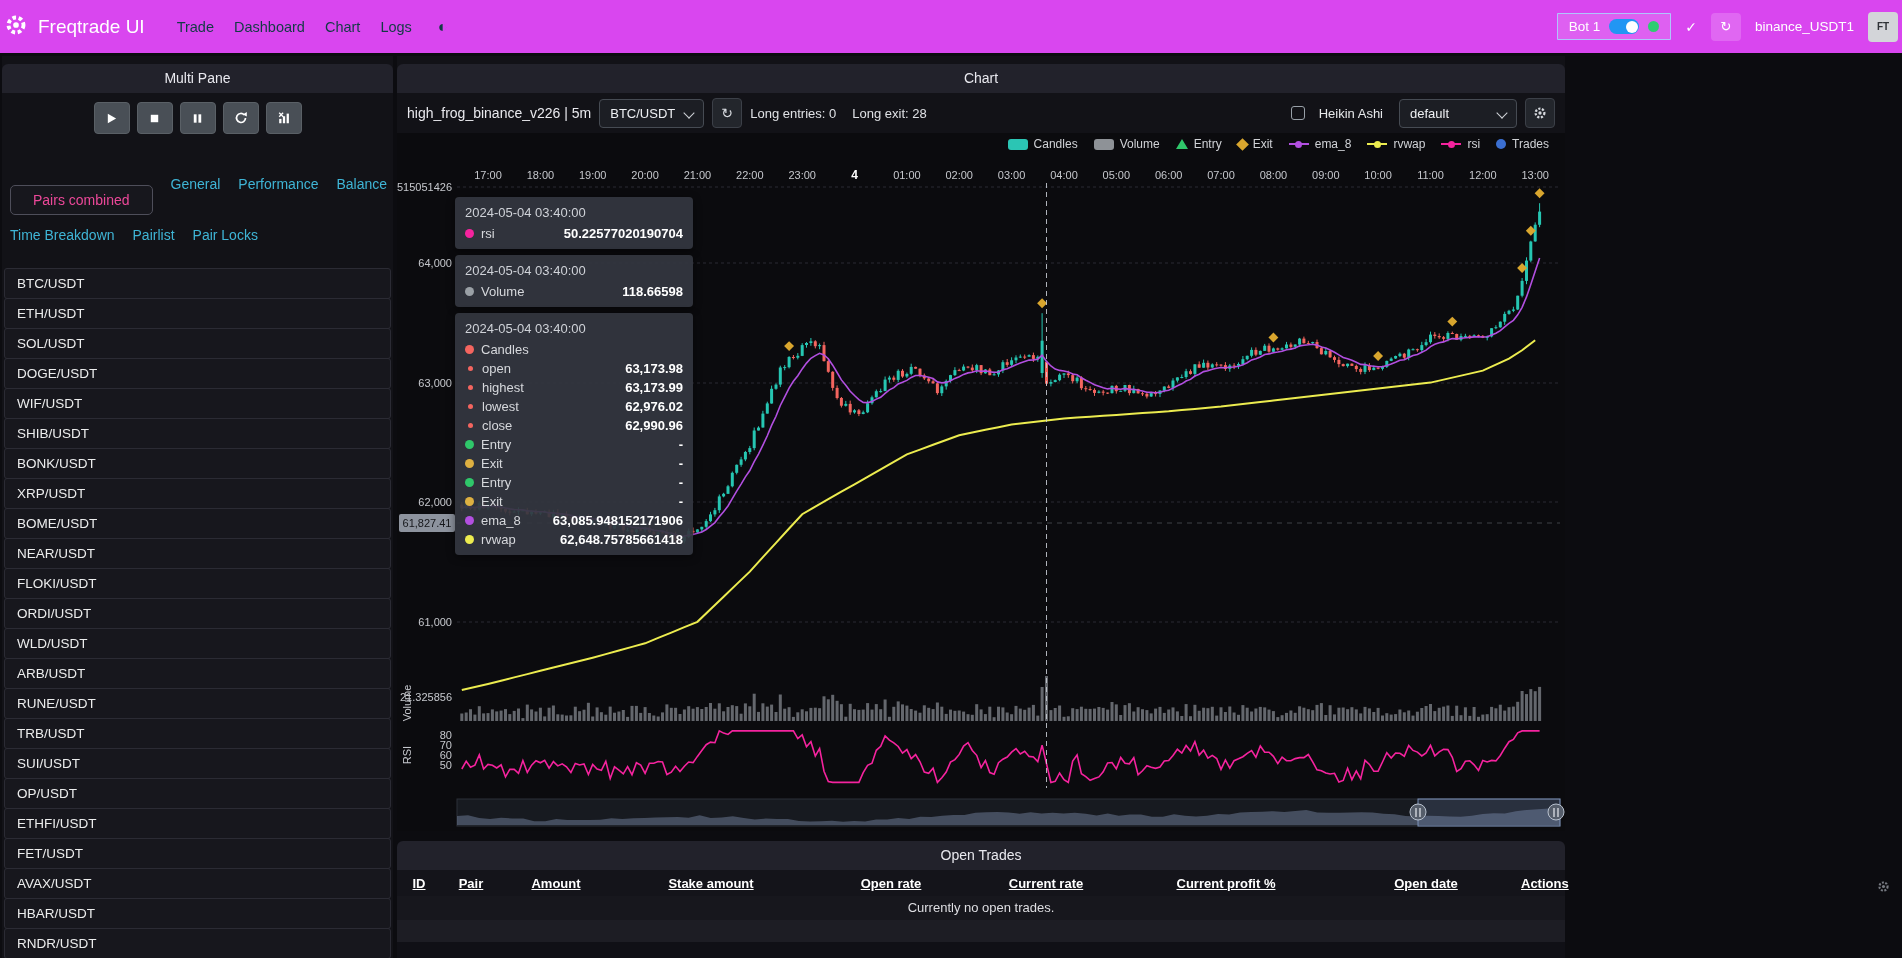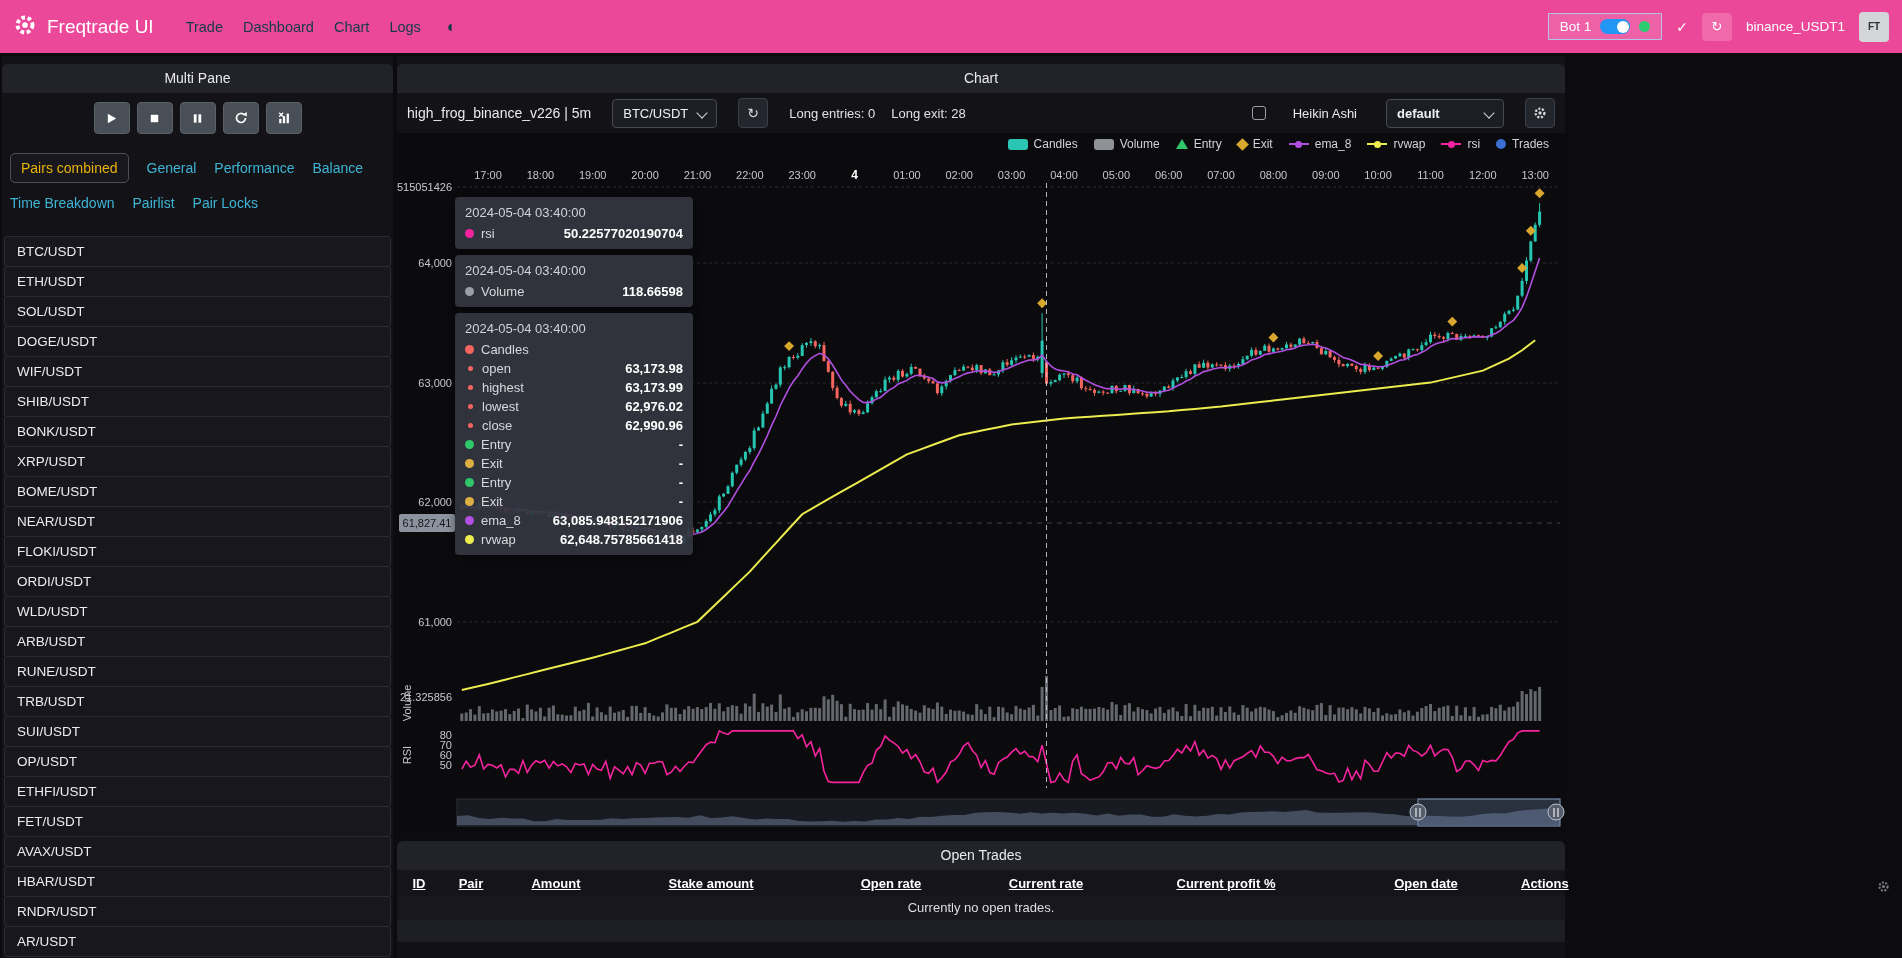--- a/index.html
+++ b/index.html
@@ -1,21 +1,21 @@
 <!DOCTYPE html>
 <html><head>
 <meta charset="utf-8">
 <style>
   * { margin:0; padding:0; box-sizing:border-box; }
   html,body { width:1902px; height:958px; overflow:hidden; background:#0c0c10;
     font-family:"Liberation Sans","DejaVu Sans",sans-serif; color:#e8e8ec; }
 
   
-  .navbar { height:53px; background:#ec4899; display:flex; align-items:center;
-    justify-content:space-between; padding:0 13px; }
+  .navbar { height:53px; background:#d946ef; display:flex; align-items:center;
+    justify-content:space-between; padding:0 4px; }
   .nav-left { display:flex; align-items:center; gap:22px; }
   .brand-wrap { display:flex; align-items:center; gap:10px; }
   .brand { font-size:19px; font-weight:500; color:#fff; }
   .nav-links { display:flex; gap:20px; margin-left:10px; }
   .nav-link { font-size:14.5px; color:#123b44; cursor:pointer; }
   .theme-icon { font-size:16px; color:#123b44; margin-left:4px; cursor:pointer; }
   .nav-right { display:flex; align-items:center; gap:14px; }
   .bot-box { display:flex; align-items:center; gap:9px; padding:5px 11px;
     background:rgba(255,255,255,0.14); border:1.5px solid rgba(160,230,255,0.75);
     border-radius:1px; cursor:pointer; }
@@ -38,28 +38,28 @@
   .panel-header { height:29px; line-height:29px; text-align:center; background:#22222b;
     color:#e9e9ef; font-size:14px; border-radius:6px 6px 0 0;margin-top:8px; }
 
   
   .bot-controls { height:50px; display:flex; align-items:center; justify-content:center; gap:7px; background:#121217; }
   .ctl-btn { width:36px; height:32px; background:#494f56; border:1px solid #5a6066; border-radius:4px;
     display:flex; align-items:center; justify-content:center; cursor:pointer; }
   .tabs { padding:10px 8px 8px 8px; }
   .tab-row { display:flex; align-items:center; gap:18px; margin-bottom:12px; flex-wrap:nowrap; }
   .tab { color:#3fb5d6; font-size:14px; cursor:pointer; white-space:nowrap; }
-  .tab.active { border:1px solid #4e4e5a; border-radius:5px; padding:6px 10px; color:#eab308; background:#17171d; }
+  .tab.active { border:1px solid #4e4e5a; border-radius:5px; padding:6px 22px; color:#ec4899; background:#17171d;margin-top:32px; }
   .pair-list { padding:6px 2px 0 2px; }
   .pair-row { height:31px; line-height:29px; background:#17171d; border:1px solid #2b2b34; border-radius:3px;
     margin-top:-1px; padding-left:12px; font-size:13.5px; color:#eceded; cursor:pointer; }
 
   
   .chart-panel { background:#121217; }
-  .chart-toolbar { height:40px; display:flex; align-items:center; padding:0 10px; gap:21px; background:#121217; }
+  .chart-toolbar { height:40px; display:flex; align-items:center; padding:0 10px; gap:8px; background:#121217; }
   .strategy-label { font-size:14px; color:#e9e9ee; white-space:nowrap; }
   .select { position:relative; background:#1c1e24; border:1px solid #464b53; border-radius:4px;
     color:#eef0f3; font-size:13px; padding:6px 28px 6px 10px; cursor:pointer; white-space:nowrap; }
   .select::after { content:""; position:absolute; right:10px; top:9px; width:7px; height:7px;
     border-right:1.6px solid #cfd3d8; border-bottom:1.6px solid #cfd3d8; transform:rotate(45deg); }
   .icon-btn { width:30px; height:30px; background:#23262c; border:1px solid #3c4048; border-radius:4px;
     color:#d8dbe0; display:flex; align-items:center; justify-content:center; cursor:pointer; font-size:14px; }
   .counts { display:flex; gap:16px; font-size:13px; color:#dfe1e5; white-space:nowrap; }
   .toolbar-spacer { flex:1; }
   .cb { width:14px; height:14px; border:1px solid #98a0a8; border-radius:3px; background:transparent; display:inline-block; cursor:pointer; }
@@ -219,21 +219,21 @@
         <span class="strategy-label">high_frog_binance_v226 | 5m</span>
         <span class="select">BTC/USDT</span>
         <span class="icon-btn">↻</span>
         <span class="counts">
           <span>Long entries: 0</span>
           <span>Long exit: 28</span>
         </span>
         <span class="toolbar-spacer"></span>
         <span class="cb"></span>
         <span class="cb-label">Heikin Ashi</span>
-        <span class="select" style="min-width:118px;font-weight:bold;">default</span>
+        <span class="select" style="min-width:118px;">default</span>
         <span class="icon-btn" id="toolbar-gear">
             <svg width="14" height="14" viewBox="0 0 16 16">
               <circle cx="8" cy="8" r="5" fill="none" stroke="#d6d9de" stroke-width="2.6" stroke-dasharray="2.45 1.75"></circle>
               <circle cx="8" cy="8" r="1.9" fill="#d6d9de"></circle>
             </svg>
           </span>
       </div>
       <div class="chart-region">
         <div class="legend-row">
             <span class="lg-item">

